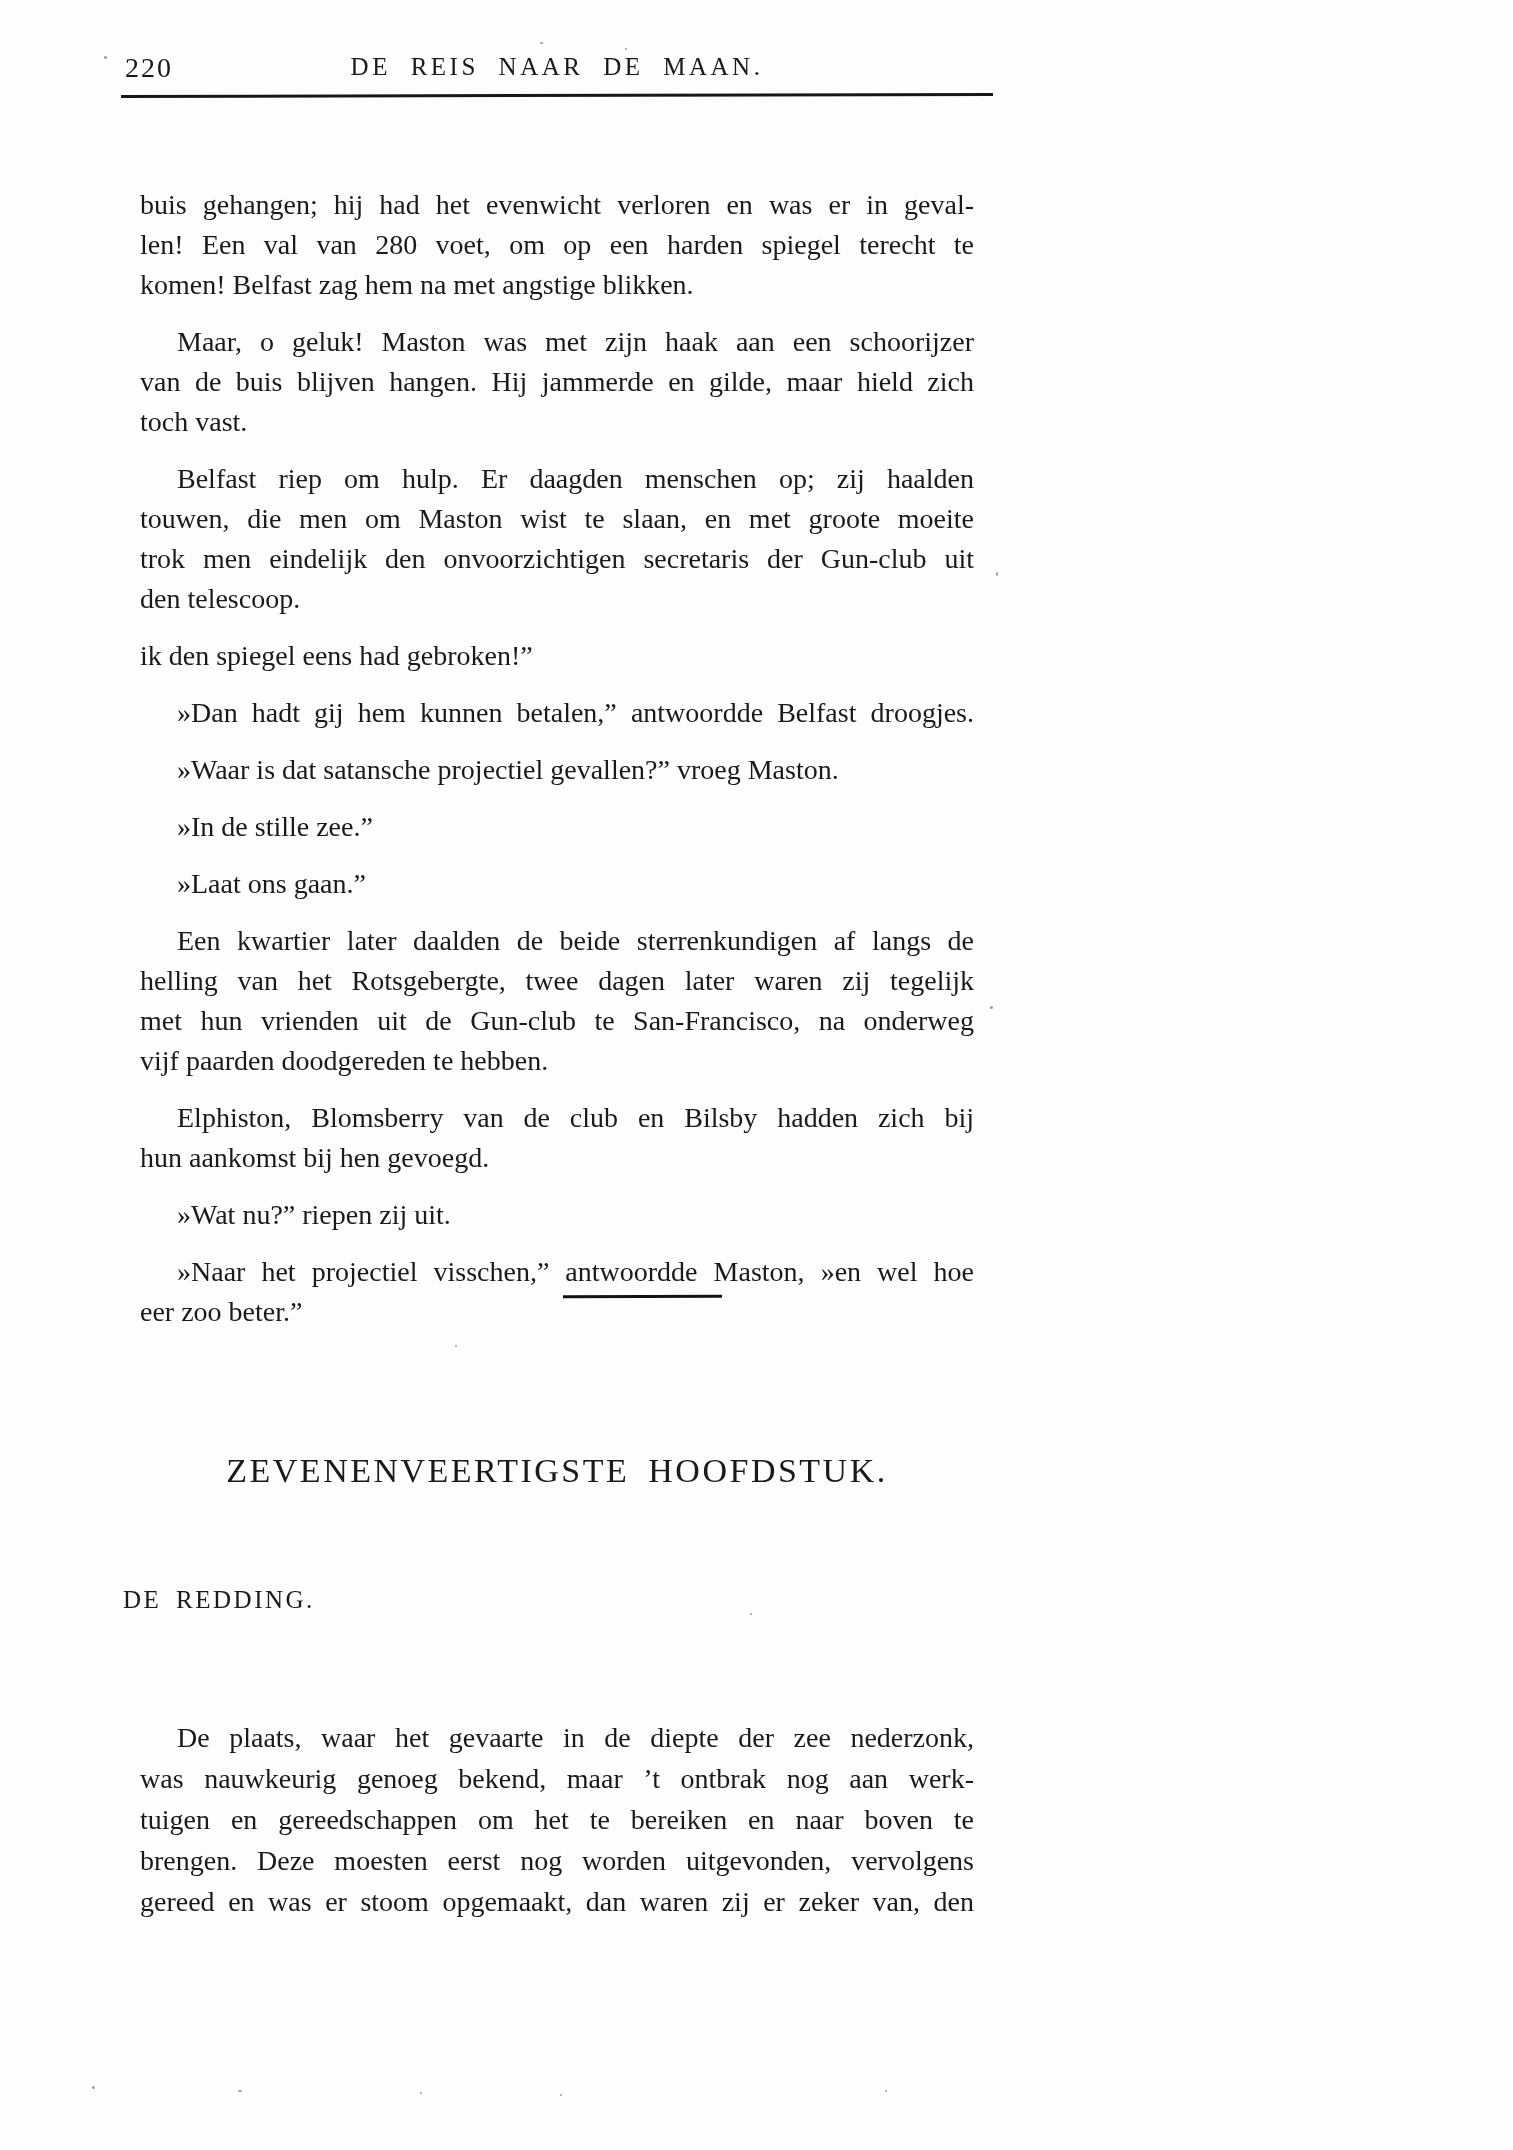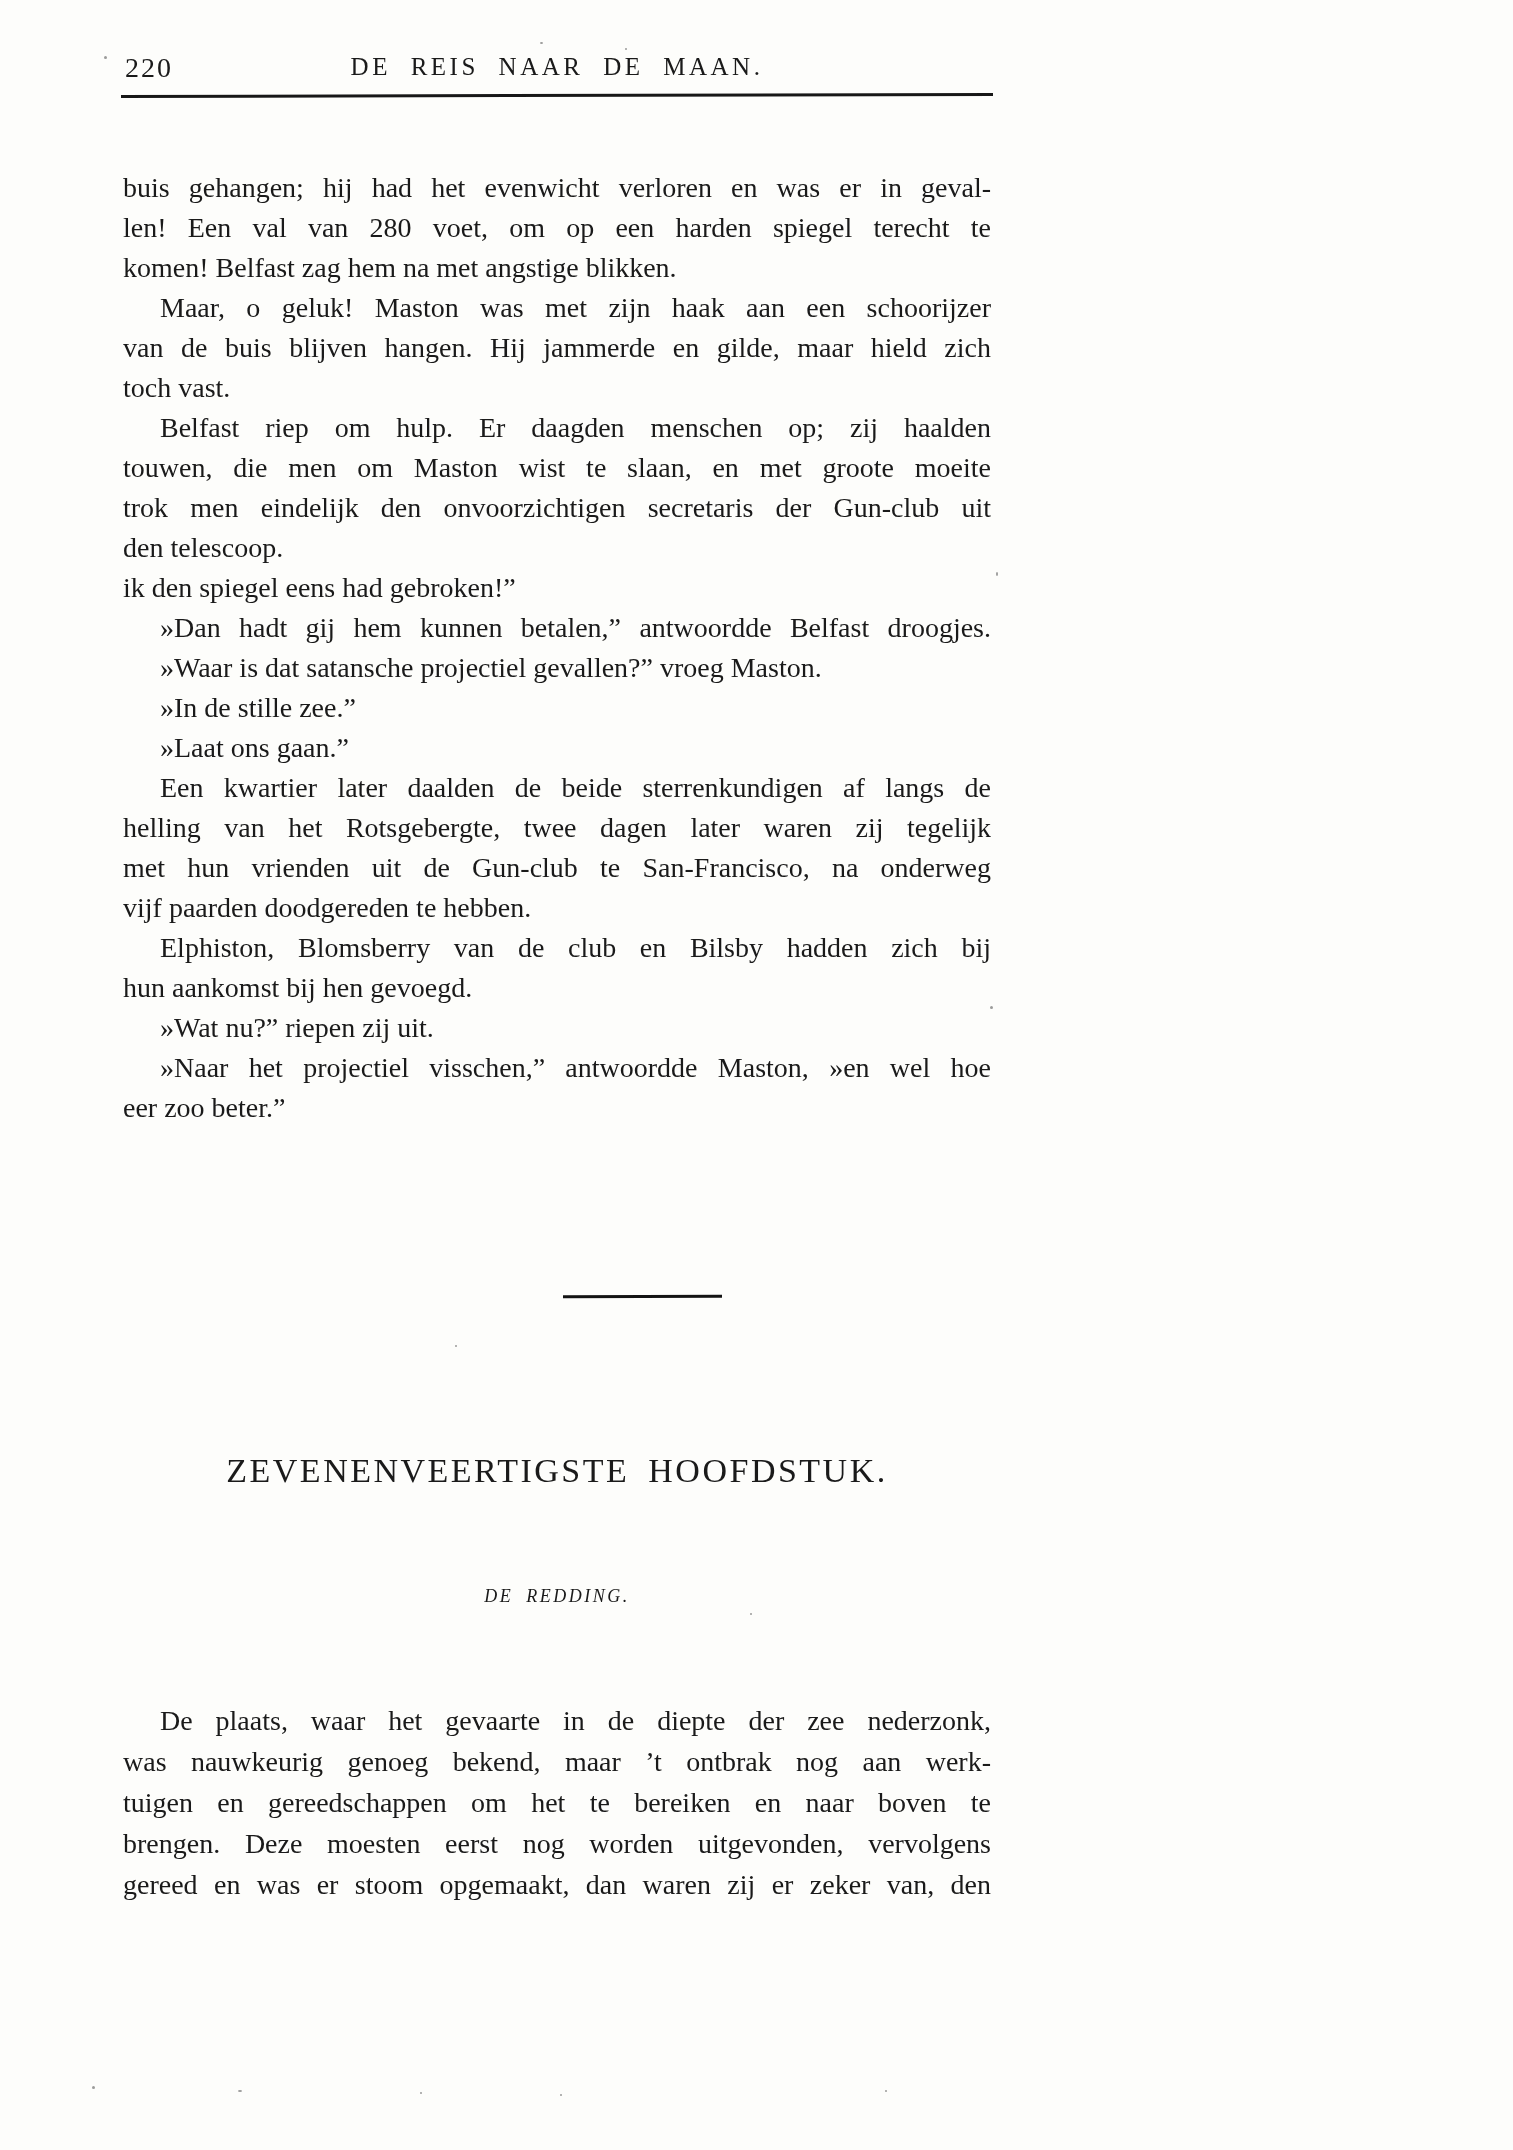--- a/index.html
+++ b/index.html
@@ -30,37 +30,37 @@
   }
   
   .body-text {
     position:absolute; left:123px; top:168px; width:868px;
     font-size:28px; line-height:40px;
   }
   .chapter-body {
     position:absolute; left:123px; top:1700px; width:868px;
     font-size:28px; line-height:41px;
   }
-  .para { margin:0; }
+  .para { margin:17px; }
   .line { text-align:justify; text-align-last:justify; white-space:normal; }
   .line.unjust { text-align-last:left; }
   .line.ind { text-indent:37px; }
   
   .section-separator {
     position:absolute; left:563px; top:1295px; width:159px; height:3px;
     background:#131313; transform:rotate(-0.2deg);
   }
   
   .chapter-heading {
     position:absolute; left:123px; top:1452px; width:868px;
     text-align:center; font-size:34px; letter-spacing:2.5px; word-spacing:8px;
   }
   .chapter-subheading {
     position:absolute; left:123px; top:1586px; width:868px;
-    text-align:center; font-size:18px; letter-spacing:2.5px; word-spacing:6px;font-style:italic;
+    font-size:25px; letter-spacing:2.5px; word-spacing:6px;
   }
   
   .speck { position:absolute; background:#4a4a4a; border-radius:50%; opacity:.55; }
 </style>
 </head>
 <body>
 
 <div class="page">
 
   <div class="running-header">

